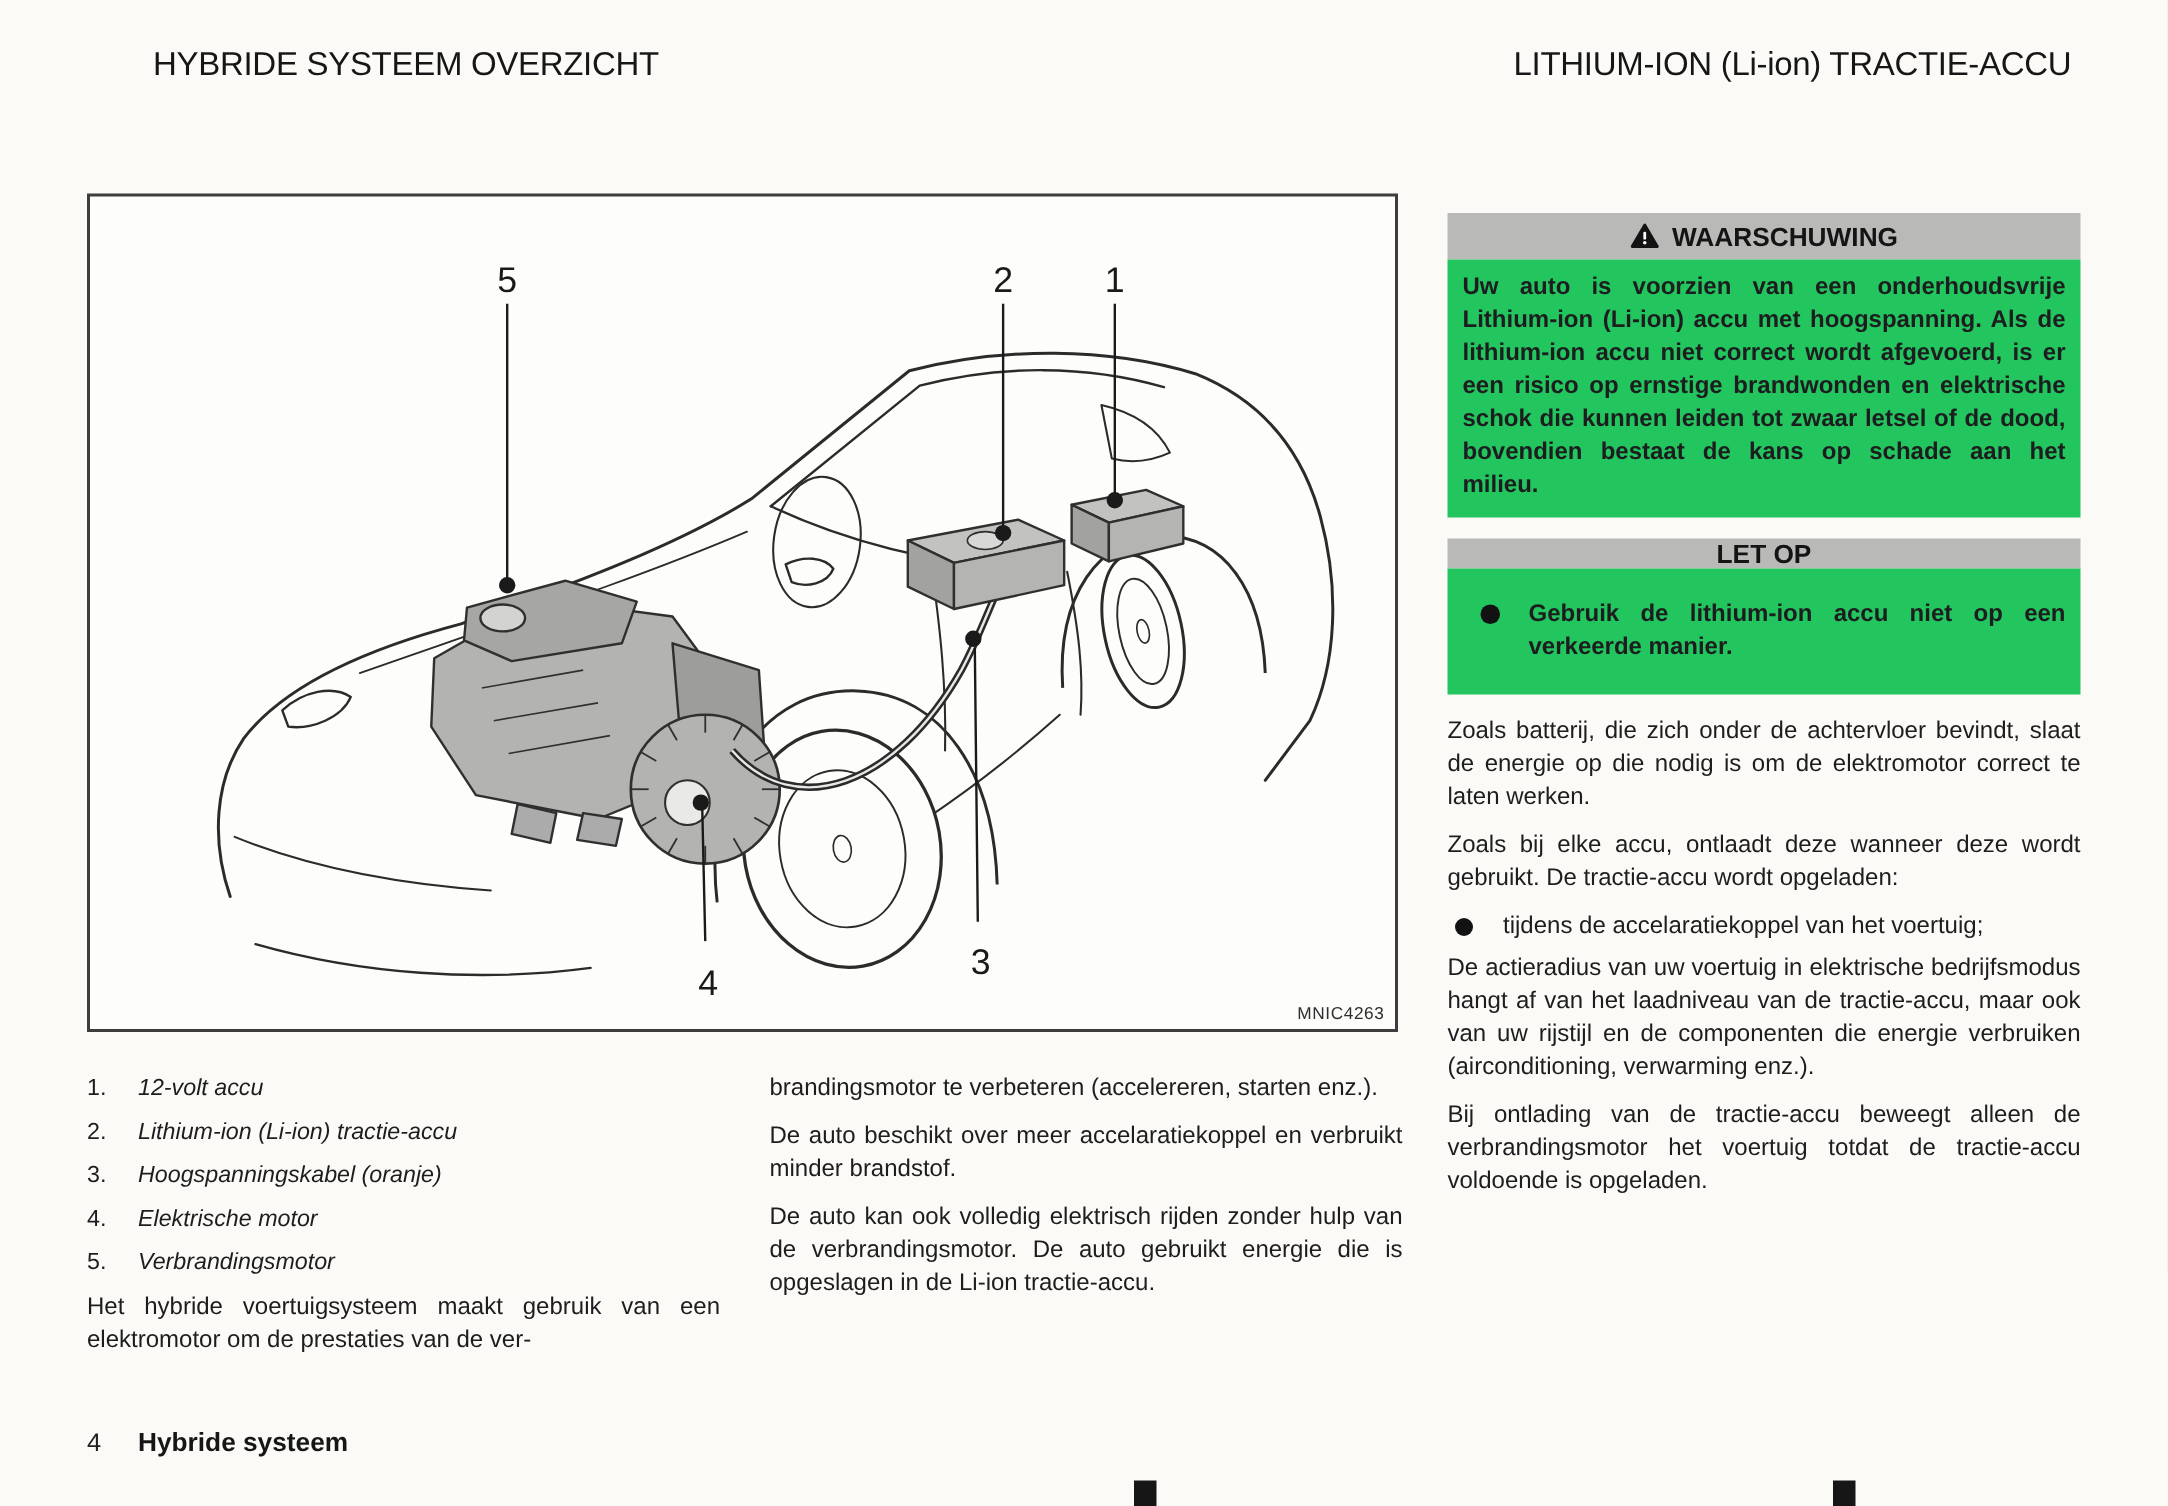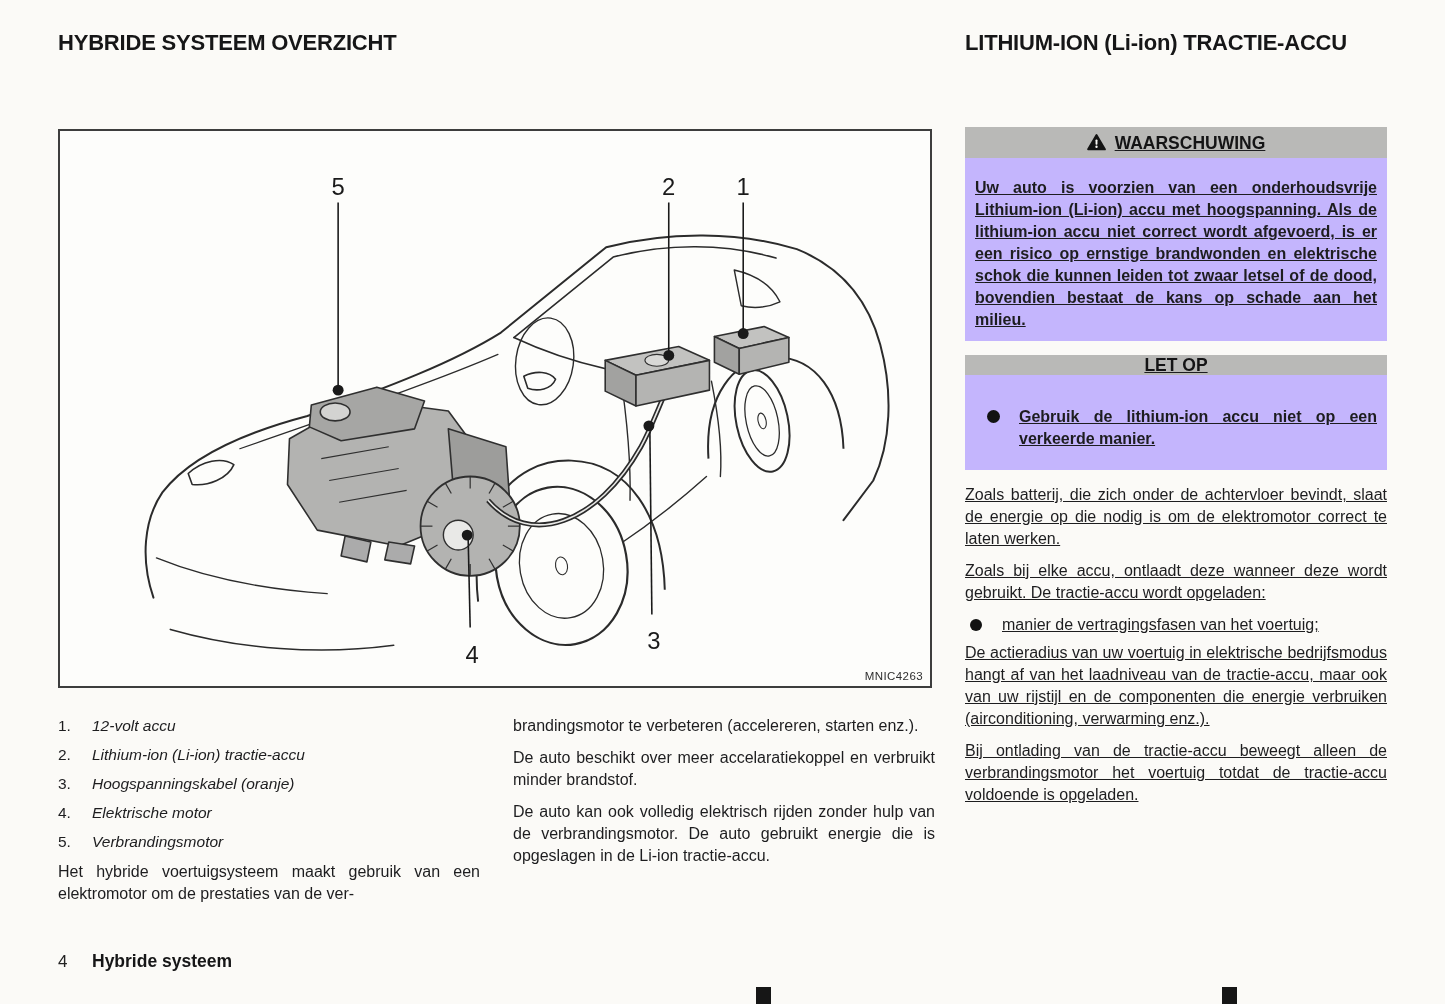--- a/index.html
+++ b/index.html
@@ -2,22 +2,22 @@
 <html><head>
 <meta charset="utf-8">
 <style>
   html,body{margin:0;padding:0;background:#e9e9e9;}
   .page{
     position:relative;width:1445px;height:1004px;margin:0 auto;
     background:#fbfaf7;color:#1d1d1f;
     font-family:"Liberation Sans",sans-serif;overflow:hidden;
   }
   .page-title{
-    position:absolute;top:30px;font-size:22px;font-weight:700;
-    letter-spacing:-0.2px;color:#161617;white-space:nowrap;
+    position:absolute;top:30px;font-size:22px;font-weight:400;
+    letter-spacing:-0.2px;color:#161617;white-space:nowrap;margin-left:44px;
   }
   .title-left{left:58px;}
   .title-right{left:965px;}
 
   
   .figure-frame{
     position:absolute;left:58px;top:129px;width:874px;height:559px;
     border:2px solid #3d3d3d;background:#fdfdfb;box-sizing:border-box;
   }
   .figure-caption{
@@ -30,28 +30,28 @@
   .col p{margin:0 0 10px;text-align:justify;}
   .col-left{left:58px;top:715px;}
   .col-mid{left:513px;top:715px;}
 
   .legend-item{display:flex;margin:0 0 7.5px;font-size:15.5px;line-height:21.5px;}
   .legend-num{width:34px;flex:0 0 34px;}
   .legend-label{flex:1;font-style:italic;}
   .legend-para{margin-top:8px !important;}
 
   
-  .right-col{position:absolute;left:965px;top:127px;width:422px;font-size:16px;line-height:22px;text-decoration:underline;}
+  .right-col{position:absolute;left:965px;top:142px;width:422px;font-size:16px;line-height:22px;}
   .box{margin-bottom:14px;}
   .box-header{
     background:#b9b9b7;height:31px;display:flex;align-items:center;justify-content:center;
     font-size:17.5px;font-weight:700;color:#141415;gap:9px;
   }
   .box-header.note-header{height:20px;}
-  .box-body{background:#c4b5fd;padding:19px 10px 10px;}
+  .box-body{background:#22c55e;padding:8px 10px 10px;}
   .box-body p{margin:0;text-align:justify;font-weight:700;}
   .note-item{
     position:relative;padding:0 0 0 44px;margin:12px 0 10px;
     font-weight:700;text-align:justify;
   }
   .note-item .dot{position:absolute;left:12px;top:4px;width:13px;height:13px;border-radius:50%;background:#121212;}
   .right-col > p{margin:0 0 10px;text-align:justify;}
   .rc-bullet{position:relative;padding-left:37px;margin:0 0 6px;text-align:justify;}
   .rc-bullet .dot{position:absolute;left:5px;top:5px;width:12px;height:12px;border-radius:50%;background:#121212;}
   .rc-bullet-last{margin-bottom:10px;}
@@ -240,21 +240,21 @@
           <span>Gebruik de lithium-ion accu niet op een verkeerde manier.</span>
         </div>
       </div>
     </div>
 
     <p>Zoals batterij, die zich onder de achtervloer bevindt, slaat de energie op die nodig is om de elektromotor correct te laten werken.</p>
     <p>Zoals bij elke accu, ontlaadt deze wanneer deze wordt gebruikt. De tractie-accu wordt opgeladen:</p>
 
     <div class="rc-bullet">
       <span class="dot"></span>
-      <span>manier de vertragingsfasen van het voertuig;</span>
+      <span>tijdens de accelaratiekoppel van het voertuig;</span>
     </div>
 
     <p>De actieradius van uw voertuig in elektrische bedrijfsmodus hangt af van het laadniveau van de tractie-accu, maar ook van uw rijstijl en de componenten die energie verbruiken (airconditioning, verwarming enz.).</p>
     <p>Bij ontlading van de tractie-accu beweegt alleen de verbrandingsmotor het voertuig totdat de tractie-accu voldoende is opgeladen.</p>
   </div>
 
   <div class="footer">
     <span class="footer-page">4</span>
     <span class="footer-section">Hybride systeem</span>
   </div>

